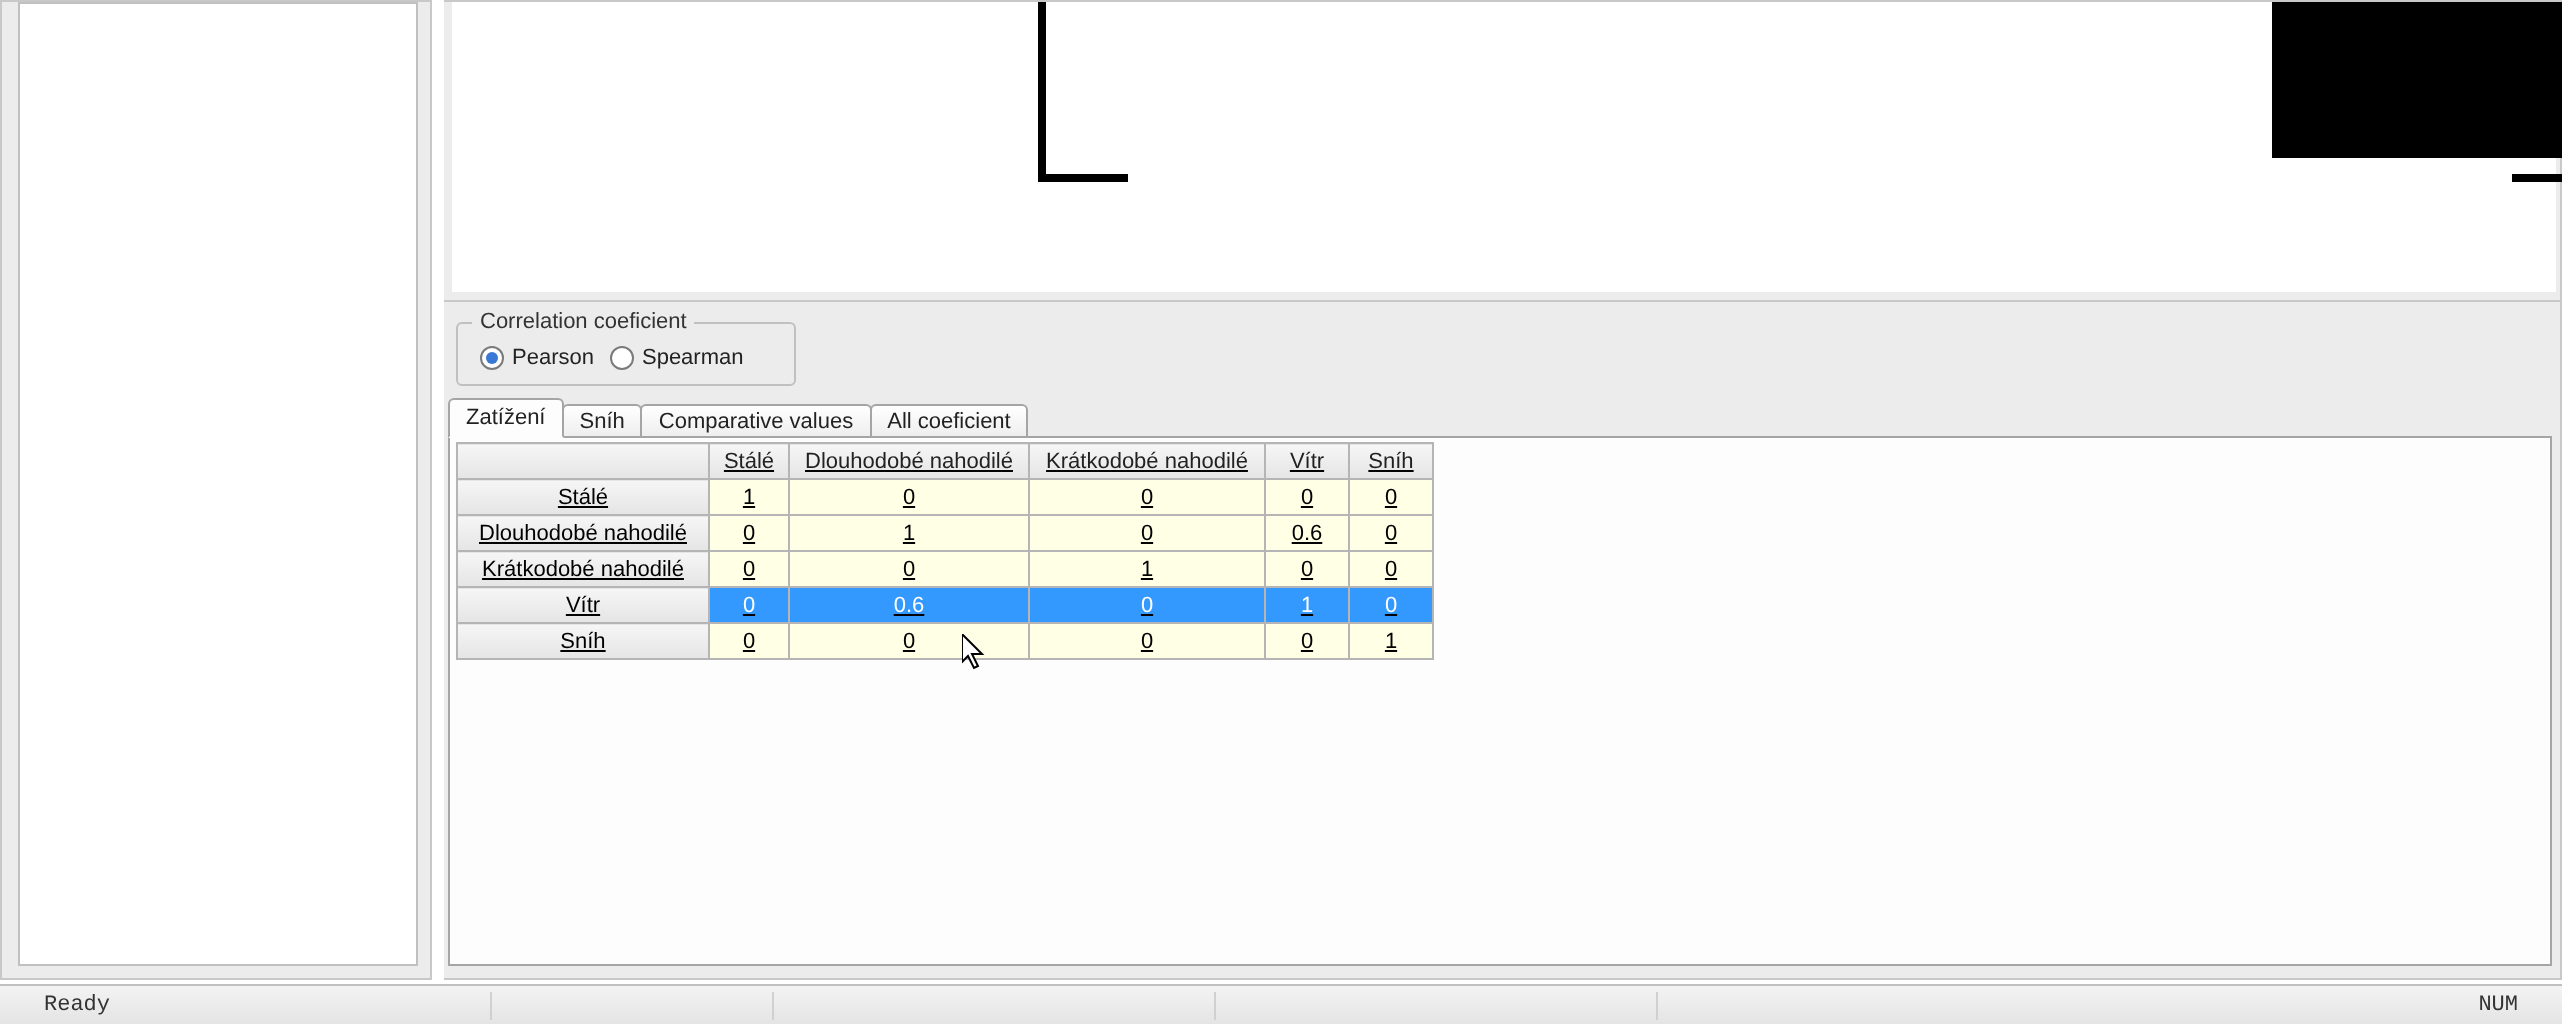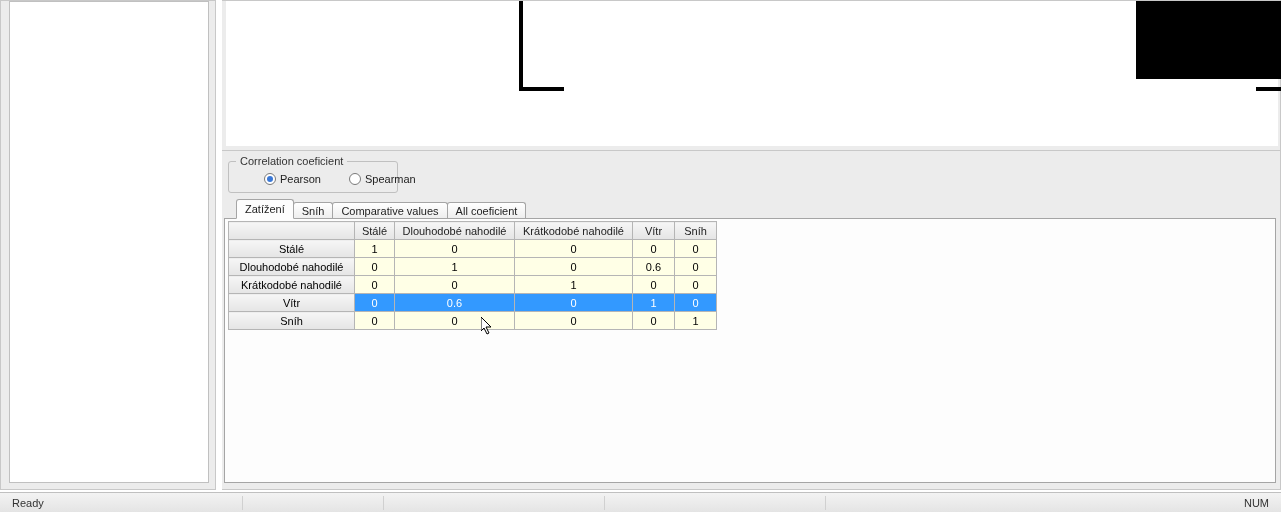--- a/index.html
+++ b/index.html
@@ -109,23 +109,22 @@
     left: 8px; top: 0;
     background: #ececec;
     padding: 0 4px;
     font-size: 11px;
     color: #333;
   }
   .radios {
     position: absolute;
     left: 12px; top: 18px;
     display: flex;
-    gap: 28px;
+    gap: 8px;
     align-items: center;
-    margin-left: 24px;
   }
   .radio {
     display: flex;
     align-items: center;
     gap: 4px;
     font-size: 11px;
     color: #222;
     cursor: default;
   }
   .radio-dot {
@@ -143,21 +142,20 @@
     border-radius: 50%;
   }
 
   
   .tabs {
     position: absolute;
     left: 2px; top: 48px;
     display: flex;
     align-items: flex-end;
     height: 20px;
-    margin-left: 12px;
   }
   .tab {
     border: 1px solid #a5a5a5;
     border-bottom: none;
     background: linear-gradient(#ffffff,#ececec);
     padding: 2px 8px 3px 8px;
     font-size: 11px;
     color: #222;
     margin-right: -1px;
     border-top-left-radius: 3px;
@@ -179,20 +177,21 @@
     top: 67px; bottom: 6px;
     background: #fdfdfd;
     border: 1px solid #a5a5a5;
     box-sizing: border-box;
   }
 
   
   table.corr {
     border-collapse: collapse;
     margin: 2px 0 0 3px;
+    text-decoration: underline;
   }
   table.corr th, table.corr td {
     border: 1px solid #b5b5b5;
     padding: 2px 6px;
     font-size: 11px;
     text-align: center;
     height: 18px;
     box-sizing: border-box;
   }
   table.corr th {
@@ -232,24 +231,25 @@
   
   .statusbar {
     position: absolute;
     left: 0; right: 0; bottom: 0;
     height: 20px;
     background: linear-gradient(#f3f3f3,#e4e4e4);
     border-top: 1px solid #c0c0c0;
     display: flex;
     align-items: center;
     justify-content: space-between;
-    padding: 0 12px;
+    padding: 0 22px;
     font-size: 11px;
     color: #333;
     box-sizing: border-box;
+    font-family: Liberation Mono, monospace;
   }
   .status-seg {
     border-left: 1px solid #d0d0d0;
     padding: 0 10px;
     height: 14px;
     display: flex; align-items: center;
   }
   .status-middle {
     display:flex;
     flex:1;

